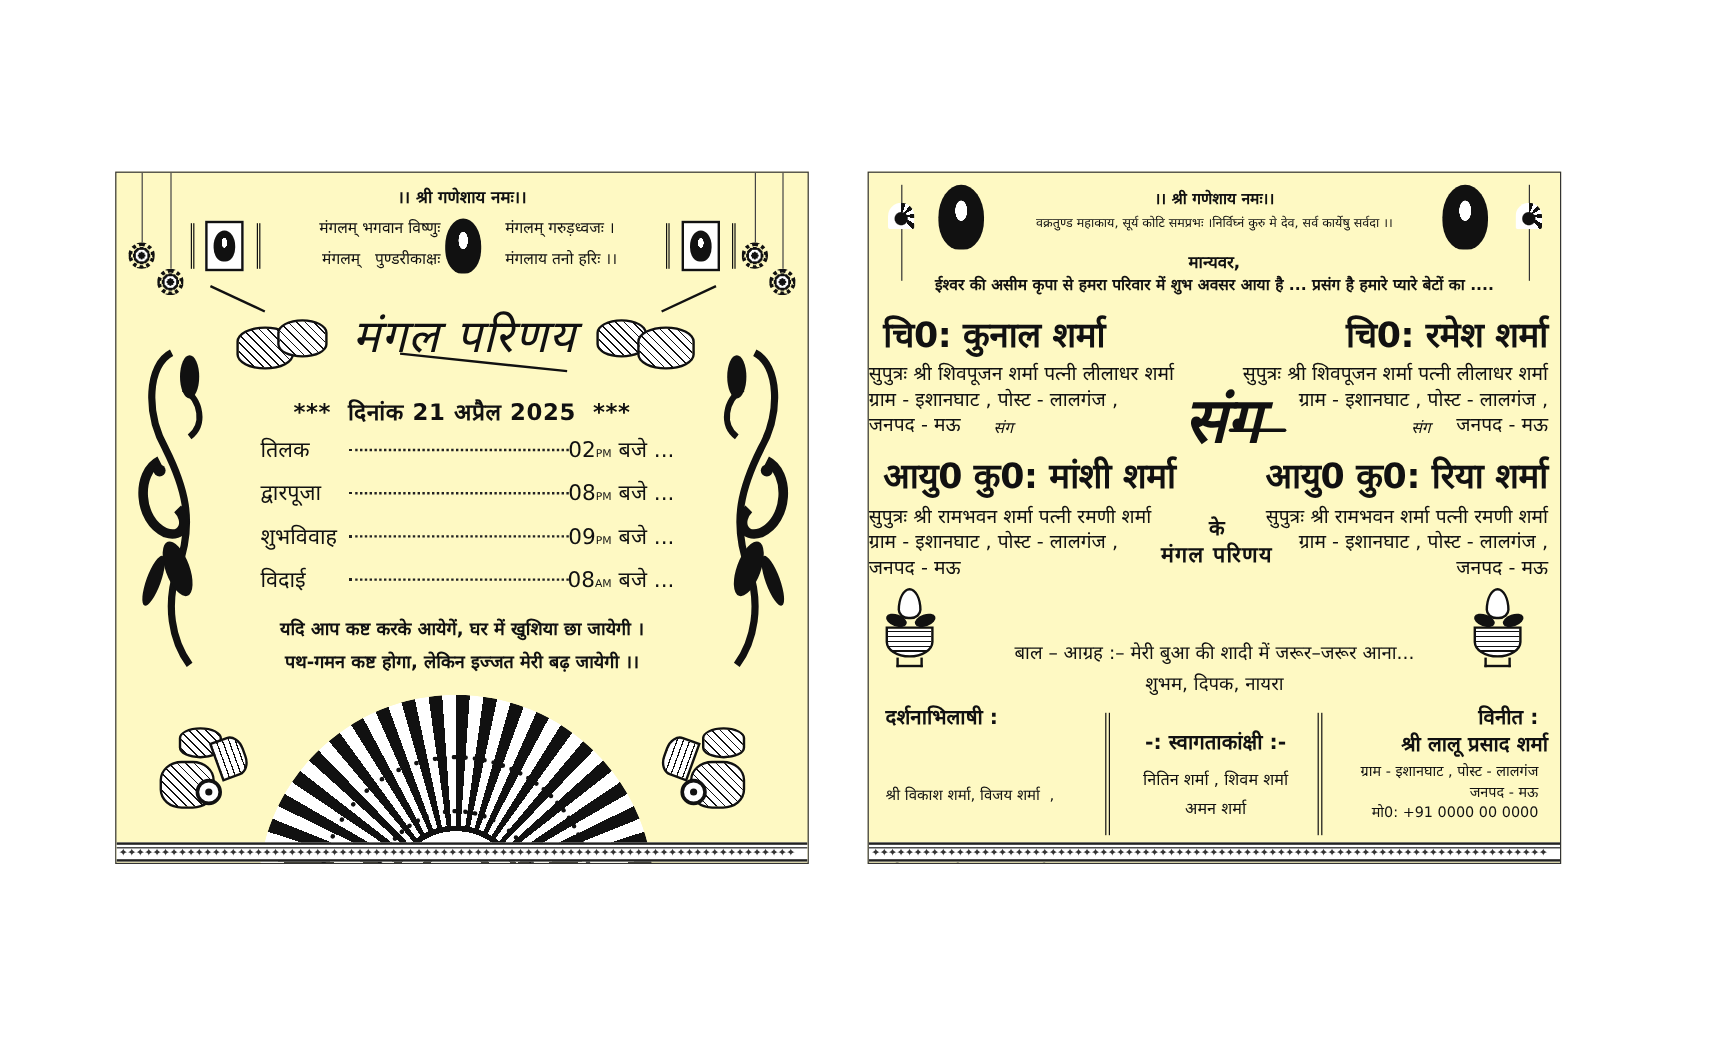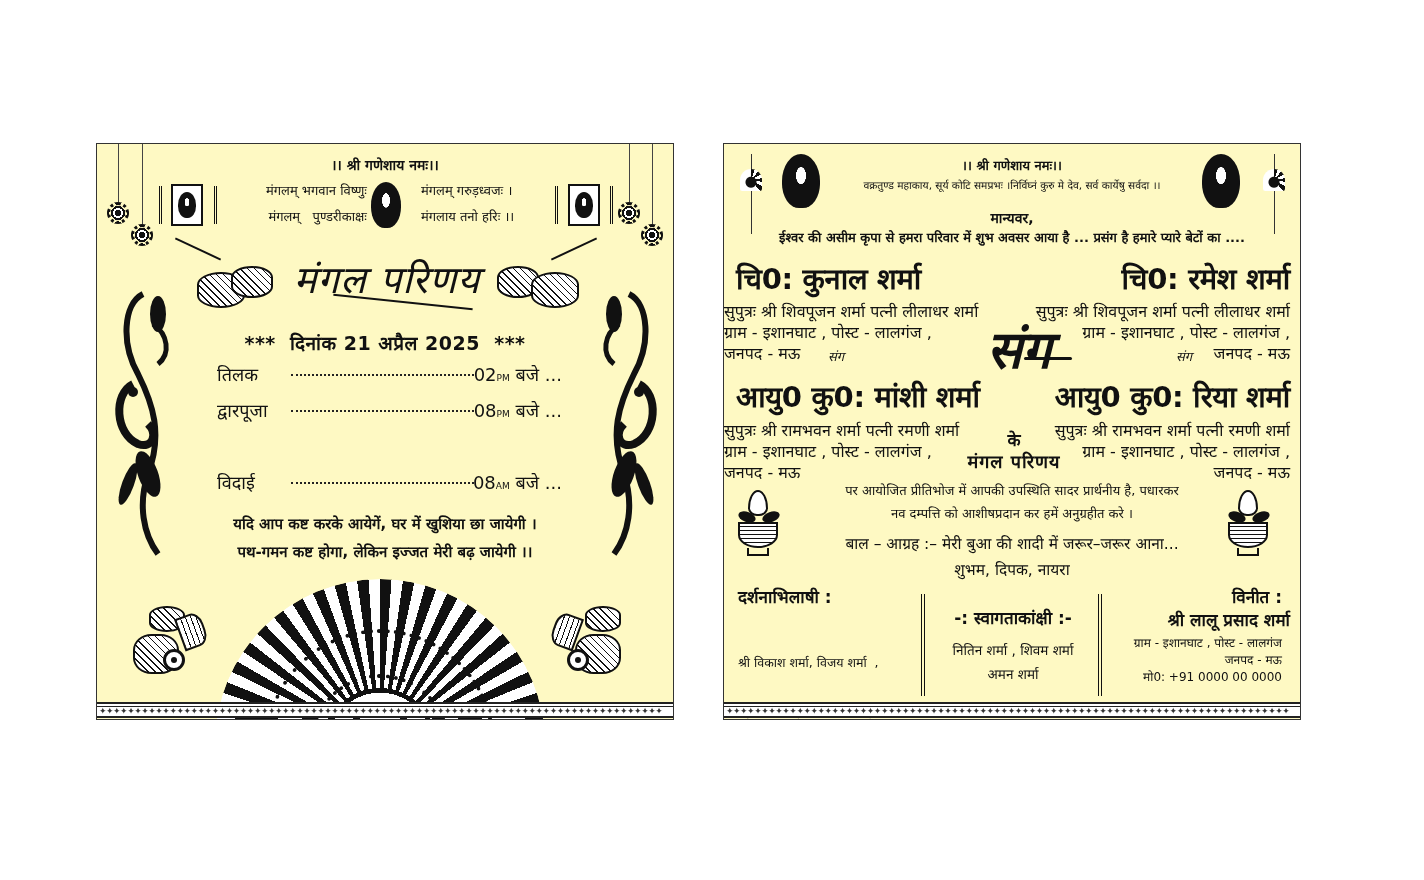--- a/index.html
+++ b/index.html
@@ -175,20 +175,25 @@
   <div class="sched-row" style="top:218px;">
     <span class="ev">तिलक</span>
     <span class="dots"></span>
     <span class="time"><span>02</span><span class="ampm">PM</span> <span>बजे ...</span></span>
   </div>
   <div class="sched-row" style="top:254px;text-align:right;">
     <span class="ev">द्वारपूजा</span>
     <span class="dots"></span>
     <span class="time"><span>08</span><span class="ampm">PM</span> <span>बजे ...</span></span>
   </div>
+  <div class="sched-row" style="top:290px;">
+    <span class="ev">शुभविवाह</span>
+    <span class="dots"></span>
+    <span class="time"><span>09</span><span class="ampm">PM</span> <span>बजे ...</span></span>
+  </div>
   <div class="sched-row" style="top:326px;">
     <span class="ev">विदाई</span>
     <span class="dots"></span>
     <span class="time"><span>08</span><span class="ampm">AM</span> <span>बजे ...</span></span>
   </div>
 
   <div class="abs center couplet" style="left:60px;right:60px;top:394px;">पथ-गमन कष्ट होगा, लेकिन इज्जत मेरी बढ़ जायेगी ।।</div>
   <div class="abs center couplet" style="left:60px;right:60px;top:366px;">यदि आप कष्ट करके आयेगें, घर में खुशिया छा जायेगी ।</div>
 
   <div class="drum" style="left:36px;top:490px;width:46px;height:40px;border-radius:40%;"></div>
@@ -246,22 +251,20 @@
   <div class="abs r-sub" style="left:0;top:318px;">जनपद - मऊ</div>
 
   <div class="abs r-heading" style="right:10px;top:232px;">आयु0 कु0: रिया शर्मा</div>
   <div class="abs r-sub" style="right:10px;top:276px;">सुपुत्रः श्री रामभवन शर्मा  पत्नी रमणी शर्मा</div>
   <div class="abs r-sub" style="right:10px;top:297px;">ग्राम - इशानघाट , पोस्ट - लालगंज ,</div>
   <div class="abs r-sub" style="right:10px;top:318px;">जनपद - मऊ</div>
 
   <div class="abs center ke-line" style="left:240px;width:100px;top:284px;">के</div>
   <div class="abs center mangal-line" style="left:195px;width:190px;top:305px;">मंगल परिणय</div>
 
-  <div class="abs center r-mid" style="left:60px;right:60px;top:336px;white-space:nowrap;">पर आयोजित प्रीतिभोज में आपकी उपस्थिति सादर प्रार्थनीय है, पधारकर</div>
-  <div class="abs center r-mid" style="left:60px;right:60px;top:359px;white-space:nowrap;">नव दम्पत्ति को आशीषप्रदान कर हमें अनुग्रहीत करे ।</div>
 
   <div class="kalash-coco" style="left:24px;top:346px;"></div>
   <div class="kalash-leaf" style="left:14px;top:368px;transform:rotate(20deg);"></div>
   <div class="kalash-leaf" style="left:38px;top:368px;transform:rotate(-20deg);"></div>
   <div class="kalash-pot" style="left:14px;top:378px;"></div>
   <div class="kalash-base" style="left:23px;top:404px;"></div>
 
   <div class="kalash-coco" style="left:514px;top:346px;"></div>
   <div class="kalash-leaf" style="left:504px;top:368px;transform:rotate(20deg);"></div>
   <div class="kalash-leaf" style="left:528px;top:368px;transform:rotate(-20deg);"></div>

